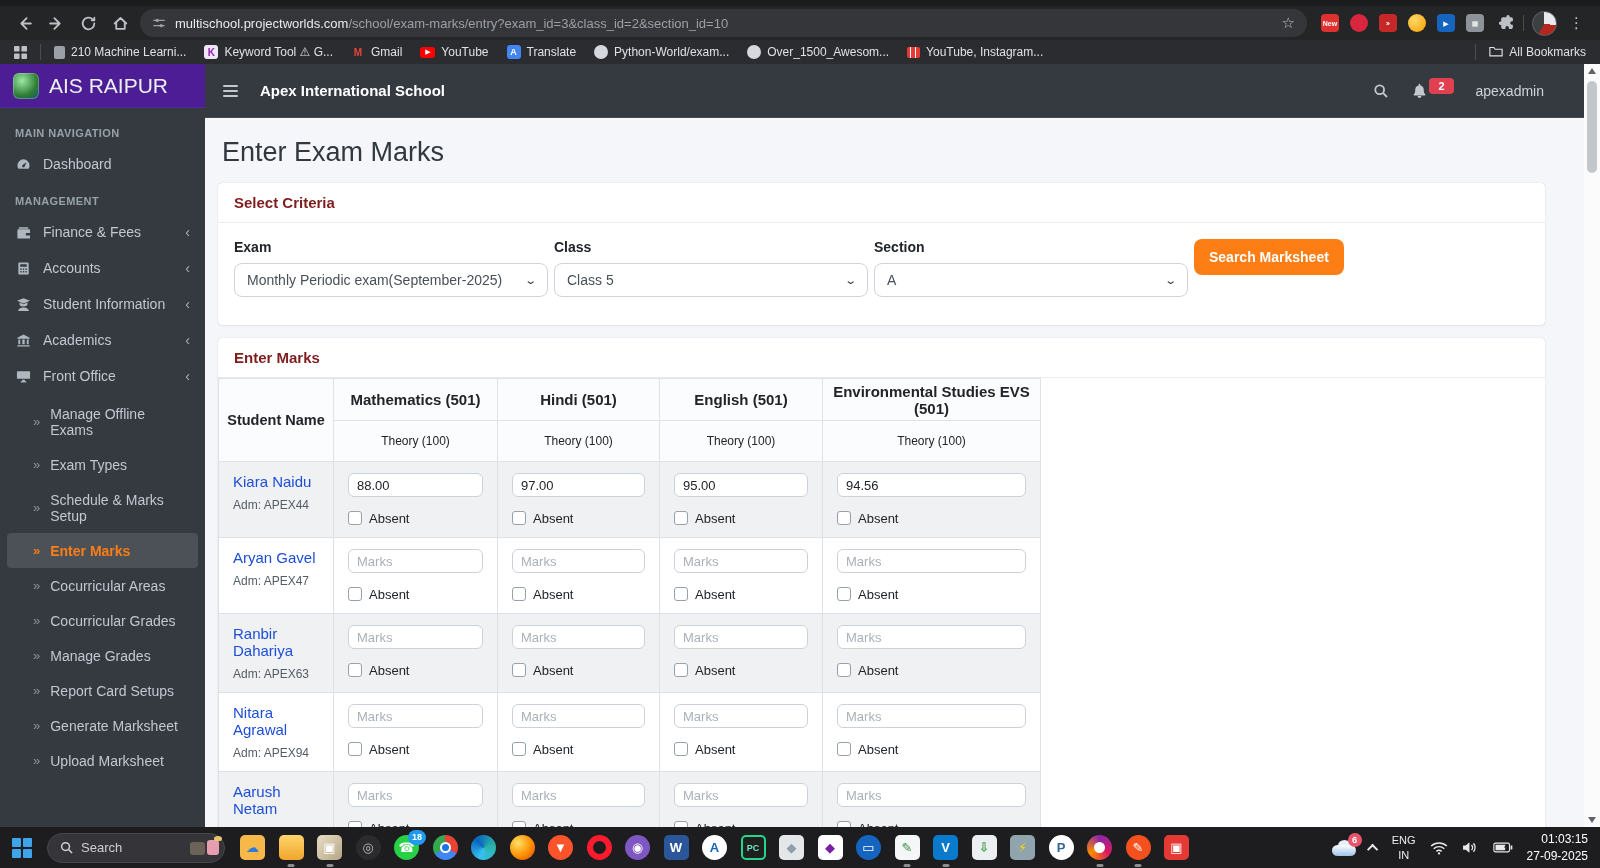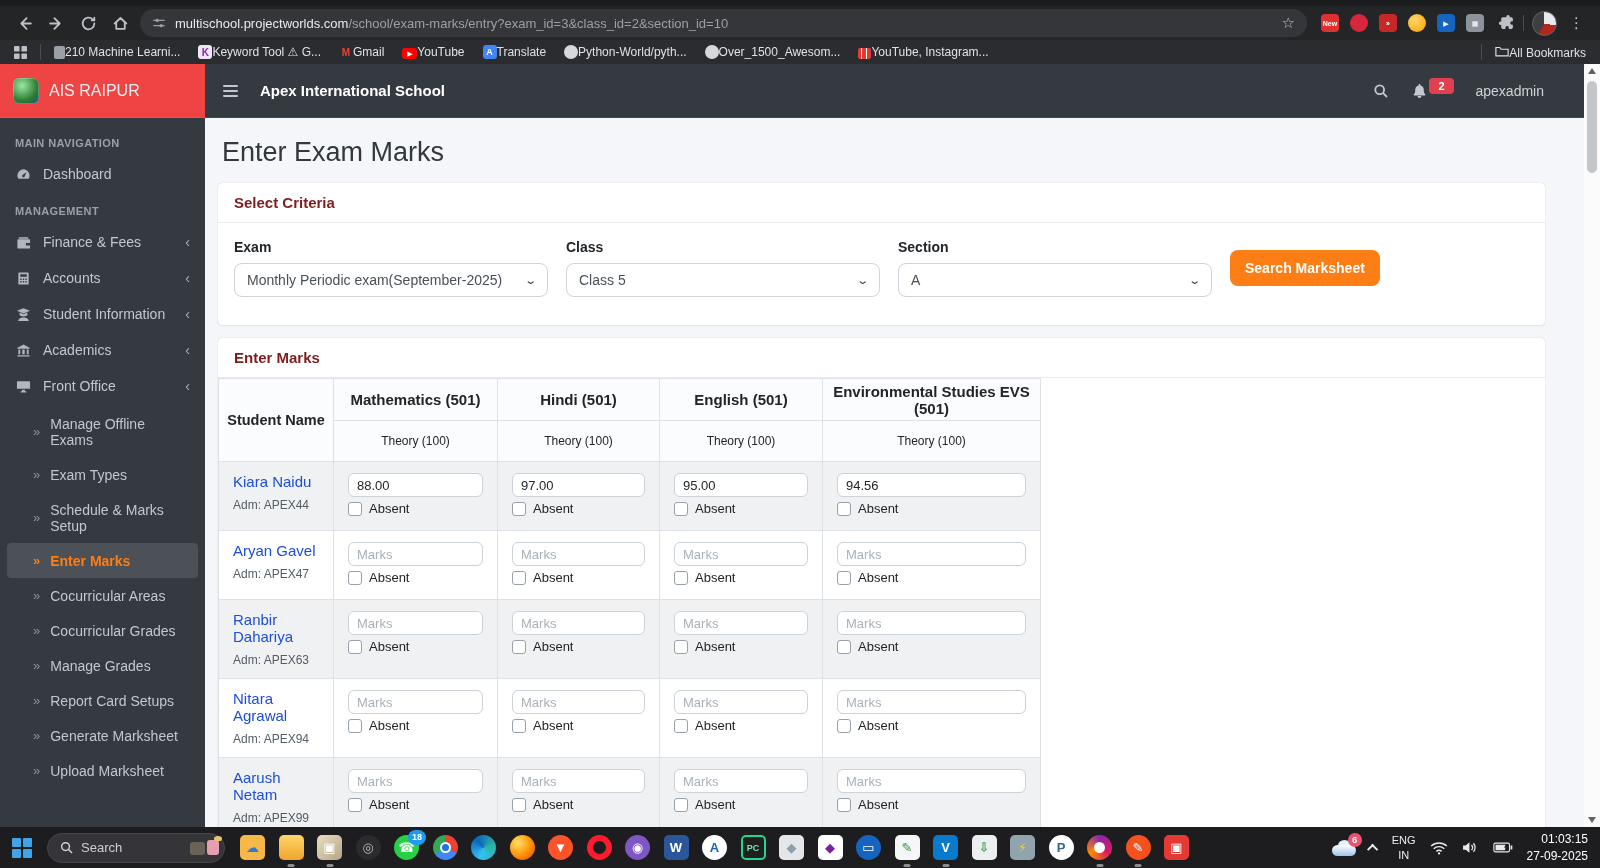--- a/index.html
+++ b/index.html
@@ -21,37 +21,37 @@
   .ext{width:18px;height:18px;border-radius:4px;display:flex;align-items:center;justify-content:center;
     font-size:7px;font-weight:700;color:#fff;line-height:1}
   .ext.round{border-radius:50%}
   .puzzle svg{width:17px;height:17px;fill:#bdc1c6}
   .divider-v{width:1px;height:16px;background:#4a4d51}
   .avatar{width:25px;height:25px;border-radius:50%;background:conic-gradient(#e8eaed 0 100deg,#b3261e 100deg 210deg,#3c4043 210deg 360deg);border:1px solid #5f6368}
   .kebab{color:#bdc1c6;font-size:15px;letter-spacing:0;padding:0 4px}
 
   .bm-bar{height:24px;background:#2a2c2f;display:flex;align-items:center;gap:13px;padding:0 14px;font-size:12px;color:#dee1e6}
   .apps-grid svg{width:13px;height:13px;fill:#bdc1c6;display:block}
-  .bm-item{display:flex;align-items:flex-end;white-space:nowrap}
+  .bm-item{display:flex;align-items:center;gap:6px;white-space:nowrap}
   .bm-ico{width:14px;height:14px;display:flex;align-items:center;justify-content:center;font-size:10px;font-weight:800;border-radius:3px}
   .ico-doc{background:#9aa0a6;width:11px;height:13px;border-radius:2px}
   .ico-kicon{background:#f1e6f7;color:#8e24aa}
   .ico-gmail{color:#ea4335}
   .ico-youtube{background:#f00;color:#fff;font-size:7px;width:15px;height:11px}
   .ico-translate{background:#4285f4;color:#fff;font-size:9px}
   .ico-github{background:#d5d9dd;border-radius:50%}
   .ico-chart{background:#fff;background:linear-gradient(90deg,#e53935 0 3px,#fff 3px 4px,#e53935 4px 8px,#fff 8px 9px,#e53935 9px 13px);width:13px;height:11px;border-radius:2px}
   .bm-spacer{flex:1}
   .folder-ico svg{width:14px;height:12px;fill:none;stroke:#dee1e6;stroke-width:1.3}
 
   
   .app{position:absolute;top:64px;left:0;width:1600px;height:763px;display:flex;background:#f4f6f9}
   .sidebar{width:205px;flex:none;background:#343a40;overflow:hidden;display:flex;flex-direction:column}
-  .brand{height:54px;flex:none;background:#ef4444;display:flex;align-items:center;gap:10px;padding:0 13px;
-    color:#eceff1;font-size:16px;border-bottom:1px solid rgba(255,255,255,.06)}
+  .brand{height:44px;flex:none;background:#4c1d95;display:flex;align-items:center;gap:10px;padding:0 13px;
+    color:#eceff1;font-size:21px;border-bottom:1px solid rgba(255,255,255,.06)}
   .logo{width:26px;height:26px;border-radius:6px;background:radial-gradient(circle at 35% 30%,#9be7a5,#2e7d32 60%,#134e7c);box-shadow:inset 0 0 0 1px rgba(255,255,255,.25)}
   .side-nav{padding:6px 0;flex:1}
   .nav-header{padding:13px 15px 7px;font-size:11px;font-weight:700;color:#98a0a8;letter-spacing:.4px}
   .nav-item{display:flex;align-items:center;gap:11px;padding:10px 15px;color:#c2c7d0;font-size:14px}
   .nav-ico{width:17px;height:16px;flex:none;display:flex;align-items:center;justify-content:center}
   .nav-ico svg{width:15px;height:15px;fill:#b0b7bf}
   .nav-item .chev{margin-left:auto;font-size:14px;color:#aab0b7}
   .nav-item.parent-active{border-left:3px solid #fd7e14;padding-left:12px;background:rgba(255,255,255,.05);color:#fff}
   .nav-item.parent-active .nav-ico svg{fill:#e9ecef}
   .submenu{padding:2px 0}
@@ -70,39 +70,39 @@
   .bell-wrap{position:relative;padding-right:26px}
   .bell-wrap svg{width:17px;height:17px;fill:#c2c7d0;display:block}
   .notif{position:absolute;top:-4px;right:0;background:#e04050;color:#fff;font-size:11px;font-weight:700;padding:2px 9px;border-radius:4px}
   .username{color:#ced3d8;font-size:14px}
 
   .content{flex:1;overflow:hidden;padding:14px 39px 0 13px}
   .page-title{margin:5px 0 15px 4px;font-size:27px;font-weight:500;color:#32383e}
   .card{background:#fff;border-radius:4px;box-shadow:0 0 1px rgba(0,0,0,.25),0 1px 2px rgba(0,0,0,.06);margin-bottom:13px}
   .card-header{padding:11px 16px;border-bottom:1px solid #e9ecef;font-size:15px;font-weight:700;color:#7f1d1d}
   .card-body{padding:16px 16px 28px}
-  .form-row{display:flex;gap:18px;align-items:center}
+  .form-row{display:flex;gap:6px;align-items:flex-start}
   .form-group{width:314px}
   .flabel{display:block;font-size:14px;font-weight:700;color:#212529;margin-bottom:8px}
   .select{height:34px;border:1px solid #ced4da;border-radius:8px;background:#fff;display:flex;align-items:center;justify-content:space-between;padding:0 12px;font-size:14px;color:#495057}
   .select .chevd{font-size:11px;color:#343a40;transform:scaleX(1.4)}
   .btn-search{height:36px;padding:0 15px;border:none;border-radius:8px;background:#fd7e14;color:#fff;font-size:14px;font-weight:700;font-family:inherit}
 
   table.marks{border-collapse:collapse;table-layout:fixed;width:822px}
   .marks th{border:1px solid #dee2e6;background:#fbfcfd;color:#212529;text-align:center;padding:0 6px}
   .th-student{font-size:14.5px;font-weight:700}
   .th-sub{font-size:15px;font-weight:700;height:42px}
   .th-theory{font-size:12px;font-weight:400;height:41px}
   .marks td{border:1px solid #dee2e6;vertical-align:top;padding:11px 14px;height:69px}
   tr.odd td{background:#f0f1f2}
   .sname{font-size:15px;color:#1d4ed8;margin-bottom:8px}
   .sadm{font-size:12px;color:#545d66}
   .marks-input{display:block;width:100%;height:24px;border:1px solid #ccd2d8;border-radius:6px;padding:0 8px;font-size:13px;color:#212529;background:#fff;font-family:inherit;outline:none}
   .marks-input::placeholder{color:#a9b1b9}
-  .absent{display:flex;align-items:center;gap:7px;margin-top:4px;font-size:13px;color:#212529}
+  .absent{display:flex;gap:7px;margin-top:14px;font-size:13px;color:#212529}
   .cb{appearance:none;-webkit-appearance:none;width:14px;height:14px;margin:0;border:1.5px solid #97a1ab;border-radius:3px;background:#fff}
 
   
   .page-scroll{position:absolute;top:64px;right:0;width:16px;height:763px;background:#fbfbfc;display:flex;flex-direction:column;align-items:center;justify-content:space-between;padding:4px 0}
   .sb-arrow{width:0;height:0;border-left:4px solid transparent;border-right:4px solid transparent}
   .sb-up{border-bottom:6px solid #5f6368}
   .sb-down{border-top:6px solid #5f6368}
   .sb-thumb{position:absolute;top:17px;left:3px;width:10px;height:92px;border-radius:5px;background:#c4c7ca}
 
   
@@ -212,21 +212,21 @@
         <div class="bm-item">
           <span class="bm-ico ico-youtube">▶</span>
           <span class="bm-label">YouTube</span>
         </div>
         <div class="bm-item">
           <span class="bm-ico ico-translate">A</span>
           <span class="bm-label">Translate</span>
         </div>
         <div class="bm-item">
           <span class="bm-ico ico-github"></span>
-          <span class="bm-label">Python-World/pyth...</span>
+          <span class="bm-label">Python-World/exam...</span>
         </div>
         <div class="bm-item">
           <span class="bm-ico ico-github"></span>
           <span class="bm-label">Over_1500_Awesom...</span>
         </div>
         <div class="bm-item">
           <span class="bm-ico ico-chart"></span>
           <span class="bm-label">YouTube, Instagram...</span>
         </div>
       </div>

